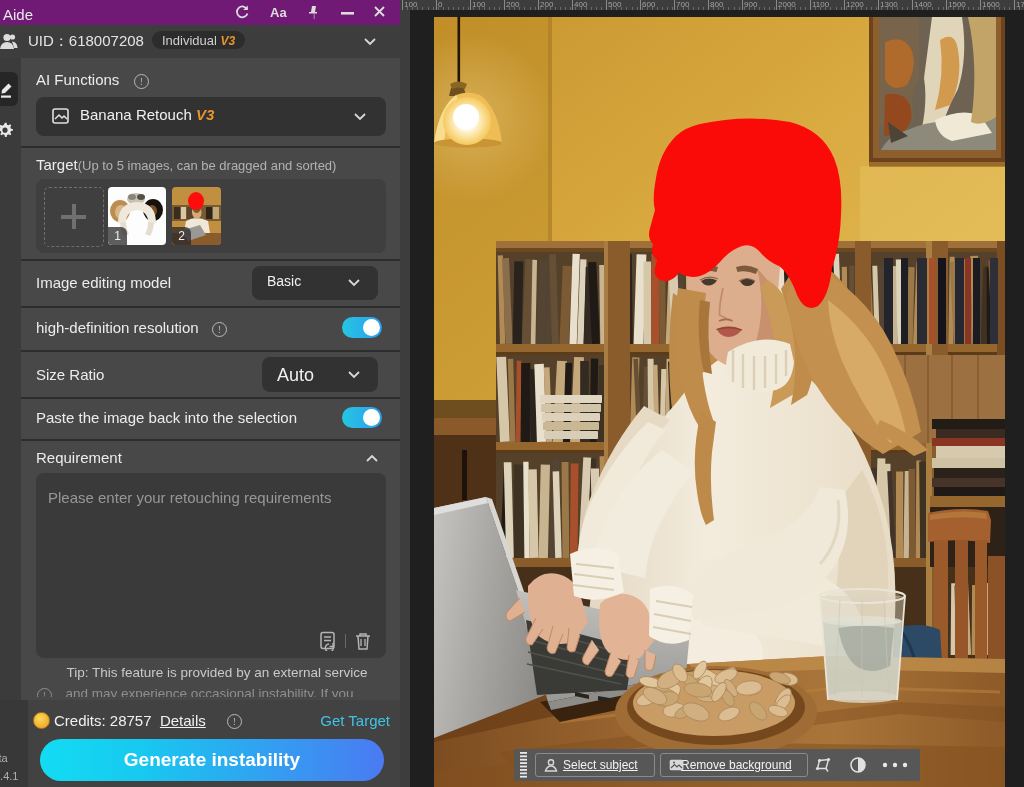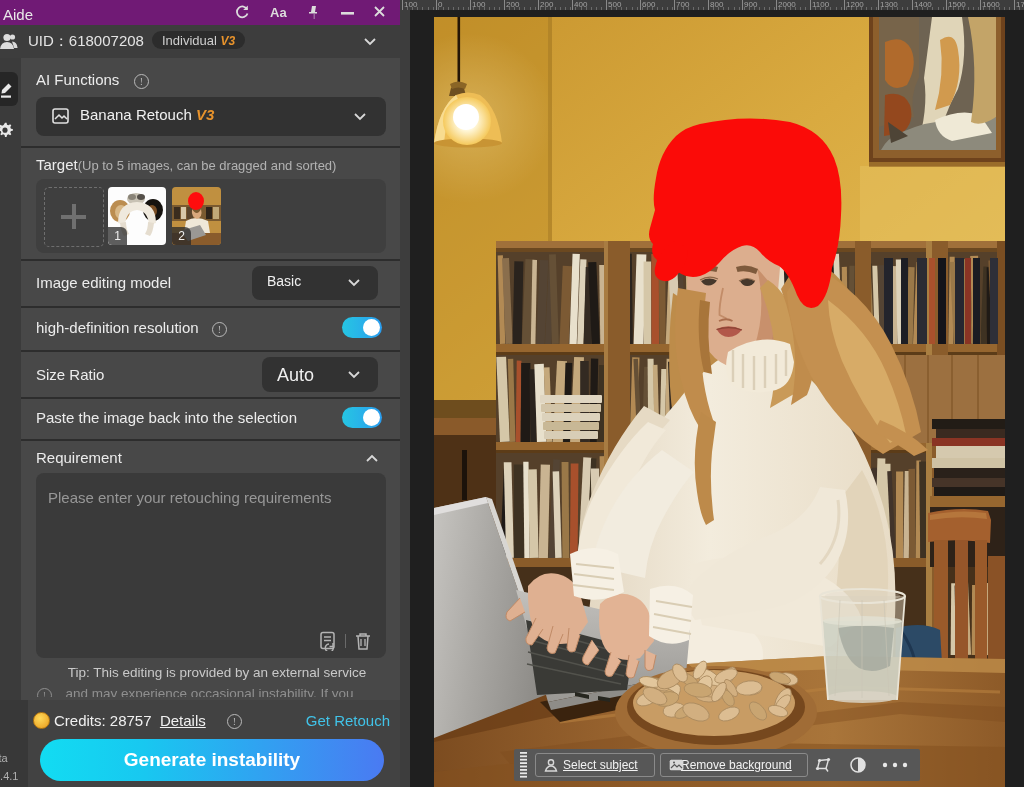--- a/index.html
+++ b/index.html
@@ -149,32 +149,32 @@
      <path d="M6 6 h7 M6 9.5 h7" stroke="#b4b4b4" stroke-width="1.4"></path>
      <path d="M11 13 a4 4 0 1 0 4 2.5 M15 12 v3.5 h-3.5" stroke="#b4b4b4" stroke-width="1.4" fill="none"></path>
    </svg>
    <div style="position:absolute;right:40px;bottom:10px;width:1px;height:14px;background:#6a6a6a;"></div>
    <svg style="position:absolute;right:14px;bottom:7px" width="18" height="20" viewBox="0 0 18 20">
      <path d="M2 5 h14 M6 5 V3 h6 v2 M4 5 l1 13 h8 l1-13" stroke="#b4b4b4" stroke-width="1.5" fill="none"></path>
      <path d="M7 8 v7 M11 8 v7" stroke="#b4b4b4" stroke-width="1.3"></path>
    </svg>
  </div>
  <div style="position:absolute;left:21px;top:660px;width:379px;height:37px;overflow:hidden;">
-   <div style="position:absolute;left:31px;top:5px;width:330px;font-size:13.5px;color:#c9c9c9;text-align:center;">Tip: This editing is provided by an external service</div>
+   <div style="position:absolute;left:31px;top:5px;width:330px;font-size:13.5px;color:#c9c9c9;text-align:center;">Tip: This feature is provided by an external service</div>
    <div style="position:absolute;left:16px;top:26px;width:345px;font-size:13.5px;color:#8f8f8f;text-align:center;">and may experience occasional instability. If you</div>
    <div class="icirc" style="left:16px;top:28px;border-color:#8f8f8f;color:#8f8f8f;">!</div>
  </div>
  <div id="botbar">
    <div style="position:absolute;left:0px;top:0px;width:28px;height:87px;background:#383838;"></div>
    <div style="position:absolute;left:-15px;top:52px;font-size:11px;color:#b0b0b0;">Beta</div>
    <div style="position:absolute;left:-6px;top:70px;font-size:11px;color:#b0b0b0;">2.4.1</div>
    <div style="position:absolute;left:33px;top:12px;width:15px;height:15px;border-radius:50%;background:radial-gradient(circle at 40% 35%,#ffd95a,#e89b1c);border:1px solid #b97a10;"></div>
    <div style="position:absolute;left:54px;top:12px;font-size:15px;color:#f0f0f0;">Credits: 28757&nbsp;&nbsp;<span style="text-decoration:underline;">Details</span></div>
    <div class="icirc" style="left:227px;top:14px;">!</div>
-   <div style="position:absolute;right:10px;top:12px;font-size:15px;color:#41c3e8;">Get Retouch</div>
+   <div style="position:absolute;right:10px;top:12px;font-size:15px;color:#41c3e8;">Get Target</div>
    <div style="position:absolute;left:40px;top:39px;width:344px;height:42px;border-radius:21px;background:linear-gradient(90deg,#12dcf2,#18c8f0 30%,#4a7af2);color:#fff;font-size:19px;font-weight:bold;text-align:center;line-height:42px;">Generate instability</div>
  </div>
 </div>
 <div id="canvas">
     <div id="ruler">
       <div class="rnum" style="left:4px;">100</div>
       <div class="rtick" style="left:2px;top:0;height:10px;"></div>
       <div class="rnum" style="left:38px;">0</div>
       <div class="rtick" style="left:36px;top:0;height:10px;"></div>
       <div class="rnum" style="left:72px;">100</div>

